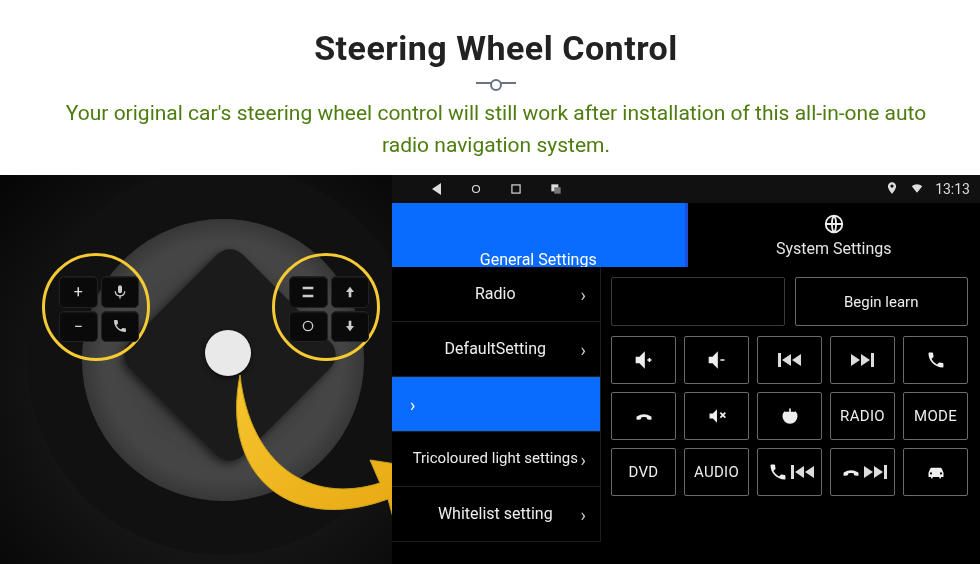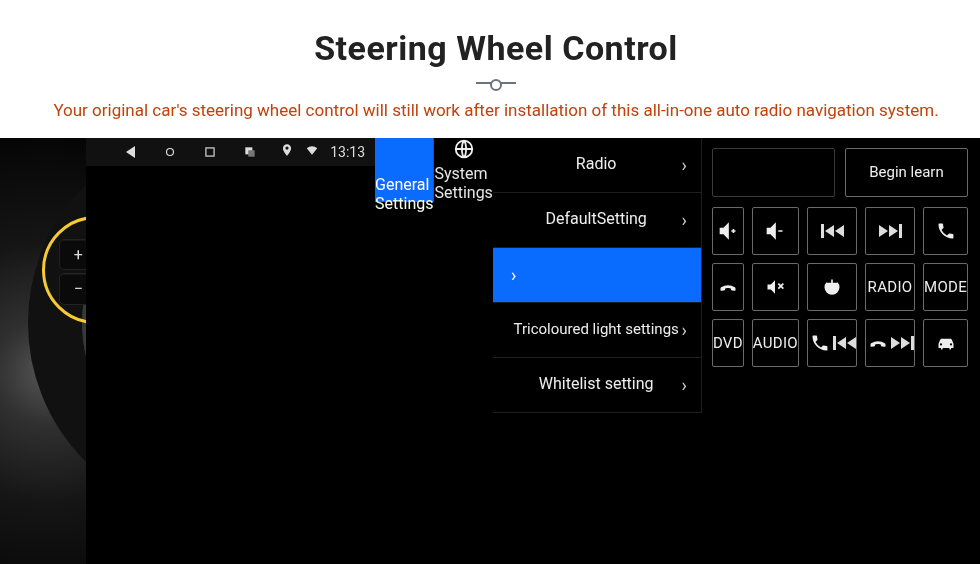--- a/index.html
+++ b/index.html
@@ -2,44 +2,44 @@
 <html><head>
 <meta charset="utf-8">
 <style>
   * { box-sizing: border-box; margin: 0; padding: 0; }
   html, body { width: 980px; height: 564px; overflow: hidden; font-family: -apple-system, "Segoe UI", Roboto, Arial, sans-serif; background: #fff; }
   .page { width: 980px; height: 564px; display: flex; flex-direction: column; }
   .hero { padding: 28px 28px 14px 40px; text-align: center; }
   .hero-title { font-size: 34px; font-weight: 700; color: #222; letter-spacing: .5px; }
   .hero-divider { width: 40px; height: 0; border-top: 2px solid #6b7280; margin: 14px auto 14px; position: relative; }
   .hero-divider::after { content:""; position:absolute; left:50%; top:-5px; width:8px; height:8px; border:2px solid #6b7280; border-radius:50%; background:#fff; transform:translateX(-50%); }
-  .hero-sub { font-size: 17px; color: #c2410c; line-height: 1.5; max-width: 900px; margin: 0 auto; }
+  .hero-sub { font-size: 21px; color: #4d7c0f; line-height: 1.5; max-width: 900px; margin: 0 auto; }
   .stage { flex:1; display:flex; background:#000; }
   
   .wheel-photo { width: 392px; background: radial-gradient(circle at 55% 55%, #555 0%, #303030 22%, #151515 55%, #050505 100%); position: relative; overflow:hidden; }
   .wheel-rim { position:absolute; left:28px; top:-10px; width:390px; height:390px; border-radius:50%; border:54px solid #111; background: radial-gradient(circle at 50% 50%, #2c2c2c 0%, #404040 40%, #4a4a4a 60%, #3a3a3a 100%); box-shadow: inset 0 0 40px rgba(0,0,0,.4); }
   .hub { position:absolute; left:150px; top:100px; width:160px; height:160px; background:#1b1b1b; border-radius:18px; transform:rotate(45deg); box-shadow: 0 4px 10px rgba(0,0,0,.6); }
   .hub-logo { position:absolute; left:205px; top:155px; width:46px; height:46px; border-radius:50%; background:#e9e9e9; box-shadow: 0 2px 5px rgba(0,0,0,.6); }
   .pad-group { position:absolute; width:108px; height:108px; border:3px solid #f5ca33; border-radius:50%; }
   .pad-left { left:42px; top:78px; }
   .pad-right { left:272px; top:78px; }
   .pads { position:absolute; left:14px; top:20px; width:80px; height:66px; display:grid; grid-template-columns:1fr 1fr; grid-template-rows:1fr 1fr; gap:3px; }
   .pad { background:#0a0a0a; border-radius:5px; display:flex; align-items:center; justify-content:center; color:#ddd; font-size:16px; border:1px solid #222; box-shadow: inset 0 1px 0 rgba(255,255,255,.05); }
   .arrow-callout { position:absolute; left:230px; top:190px; width:210px; height:160px; pointer-events:none; }
   .arrow-callout svg { width:100%; height:100%; }
   
-  .device { flex:1; background:#000; color:#eee; display:flex; flex-direction:row; font-size:14px; }
+  .device { flex:1; background:#000; color:#eee; display:flex; flex-direction:column; font-size:14px; }
   .statusbar { height:28px; background:#111; display:flex; align-items:center; padding:0 10px; gap:22px; font-size:14px; color:#ddd; }
   .statusbar-left { display:flex; gap:24px; align-items:center; margin-left:26px; }
   .statusbar-right { margin-left:auto; display:flex; gap:10px; align-items:center; font-size:14px; }
   .nav-icon { width:16px; height:16px; display:inline-flex; align-items:center; justify-content:center; }
   .tabs { display:flex; }
   .tab { flex:1; height:64px; display:flex; flex-direction:column; align-items:center; justify-content:center; gap:4px; cursor:pointer; }
   .tab-active { background:#0a6cff; color:#fff;gap:48px; }
-  .tab-inactive { background:#000; color:#e6e6e6; border-left:1px solid #1d4ed8; }
+  .tab-inactive { background:#000; color:#e6e6e6; border-left:3px solid #1d4ed8; }
   .tab svg { width:22px; height:22px; }
   .tab-label { font-size:16px; }
   .body { flex:1; display:flex; }
   .sidebar { width:209px; display:flex; flex-direction:column; }
   .side-item { height:55px; display:flex; align-items:center; justify-content:space-between; padding:0 14px 0 18px; background:#000; color:#eee; border-bottom:1px solid #1e1e1e; border-right:1px solid #1e1e1e; cursor:pointer; font-size:16px; text-align:center; }
   .side-item .lbl { flex:1; text-align:center; line-height:1.15; }
   .side-item.small .lbl { font-size:15px; }
   .side-item .chev { font-size:18px; color:#ccc; }
   .side-item.active { background:#0a6cff; color:#fff; }
   .side-item.active .chev { color:#fff; }

